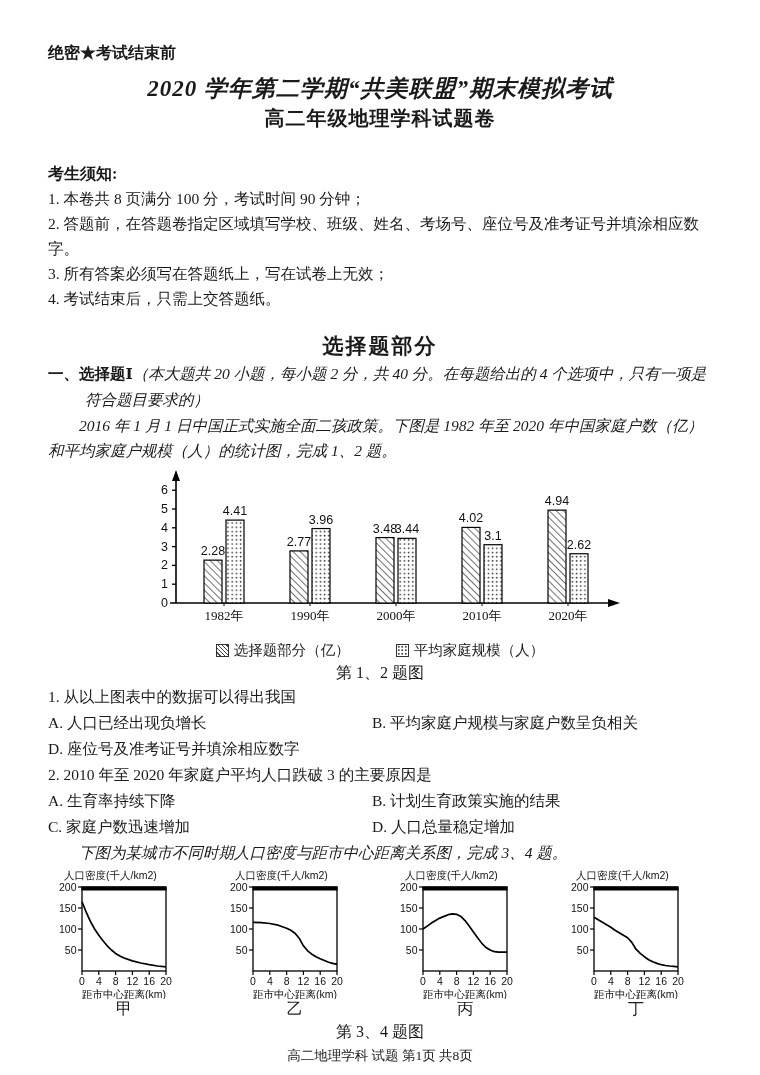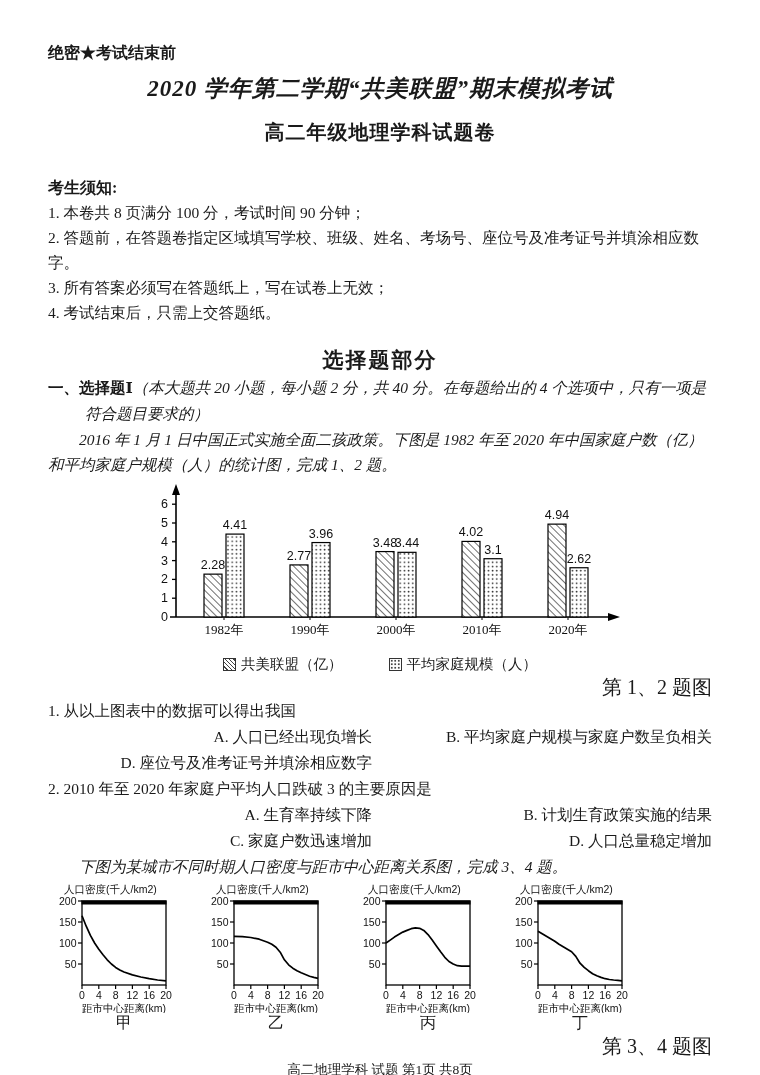--- a/index.html
+++ b/index.html
@@ -9,39 +9,39 @@
     margin:0 auto;
     background:#ffffff;
     font-family:"Liberation Serif","DejaVu Serif",serif;
     color:#1a1a1a;
     overflow:hidden;
     box-sizing:border-box;
     padding:44px 48px 8px 48px;
   }
   .secrecy{font-size:16px;font-weight:bold;line-height:18px;}
   .title{font-size:23px;font-weight:bold;text-align:center;margin-top:12px;line-height:30px;letter-spacing:1px;font-style:italic;}
-  .subtitle{font-size:20px;font-weight:bold;text-align:center;margin-top:14px;line-height:28px;letter-spacing:1px;}
+  .subtitle{font-size:20px;font-weight:bold;text-align:center;line-height:28px;letter-spacing:1px;}
   .notice-head{font-size:16px;font-weight:bold;margin-top:30px;line-height:24px;}
   .notice-item{font-size:15.5px;line-height:25px;}
   .section-head{font-size:21px;font-weight:bold;text-align:center;margin-top:20px;line-height:30px;letter-spacing:2px;}
   .part-line{font-size:15.5px;line-height:26px;padding-left:37px;text-indent:-37px;}
   .part-title{font-weight:bold;font-style:normal;}
   .part-desc{font-style:italic;}
   .intro{font-size:15.5px;line-height:25px;text-indent:2em;font-style:italic;}
   .chart-block{margin-top:4px;text-align:center;}
   .legend{display:flex;justify-content:center;gap:46px;margin-top:2px;font-size:14.5px;}
   .legend-item{display:flex;align-items:center;gap:5px;}
   .swatch{width:11px;height:11px;border:1px solid #333;display:inline-block;}
   .swatch-hatch{background:repeating-linear-gradient(45deg,#fff,#fff 2px,#444 2px,#444 3px);}
   .swatch-dots{background-image:radial-gradient(#444 0.9px,transparent 1px);background-size:3.5px 3.5px;background-color:#fff;}
-  .caption{font-size:20px;text-align:right;line-height:22px;margin-top:2px;}
+  .caption{font-size:16px;text-align:center;line-height:22px;margin-top:2px;}
   .question{font-size:15.5px;}
   .stem{line-height:26px;}
-  .options{display:grid;grid-template-columns:324px 1fr;line-height:26px;text-align:right;}
-  .mini-row{display:flex;justify-content:flex-start;margin-top:2px;}
+  .options{display:grid;grid-template-columns:324px 1fr;line-height:26px;}
+  .mini-row{display:flex;justify-content:space-between;gap:10px;margin-top:2px;}
   .mini{text-align:center;}
   .mini-label{font-size:16px;line-height:20px;margin-top:-4px;}
   .footer{font-size:13.5px;text-align:center;line-height:18px;margin-top:4px;}
   svg text{fill:#111;}
 </style>
 </head>
 <body>
 
 <div class="page">
 
@@ -117,21 +117,21 @@
           <line x1="438" y1="136" x2="438" y2="139" stroke="#000" stroke-width="1"></line>
           <text x="438" y="153" font-size="13" text-anchor="middle" font-family="Liberation Serif, serif">2020年</text>
           <rect x="418" y="43.127999999999986" width="18" height="92.87200000000001" fill="url(#p-hatch)" stroke="#000" stroke-width="1.2"></rect>
           <text x="427" y="38.127999999999986" font-size="12.5" text-anchor="middle">4.94</text>
           <rect x="440" y="86.744" width="18" height="49.25600000000001" fill="url(#p-dots)" stroke="#000" stroke-width="1.2"></rect>
           <text x="449" y="81.744" font-size="12.5" text-anchor="middle">2.62</text>
         </svg></div>
     <div class="legend">
       <div class="legend-item">
         <span class="swatch swatch-hatch"></span>
-        <span>共美联盟（亿）</span>
+        <span>选择题部分（亿）</span>
       </div>
       <div class="legend-item">
         <span class="swatch swatch-dots"></span>
         <span>平均家庭规模（人）</span>
       </div>
     </div>
     <div class="caption">第 1、2 题图</div>
   </div>
 
   <div class="question">

